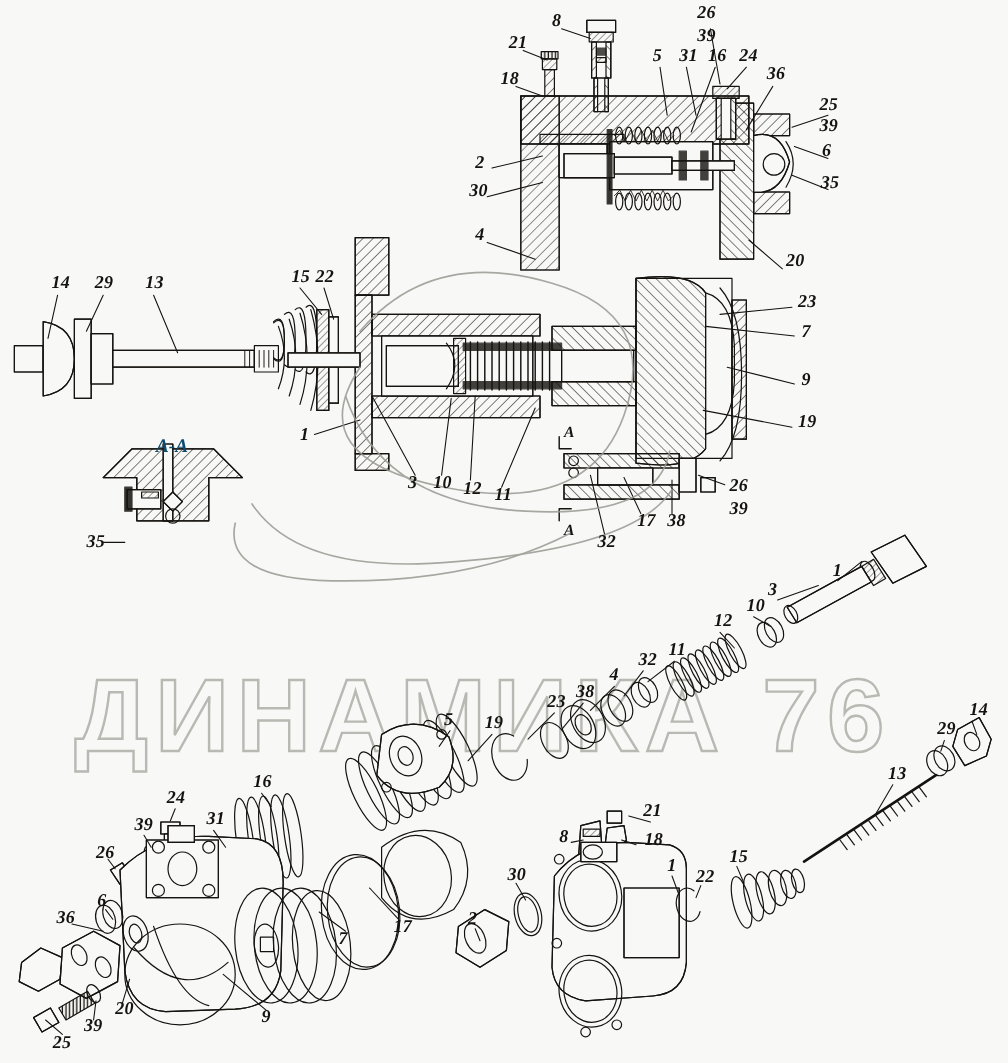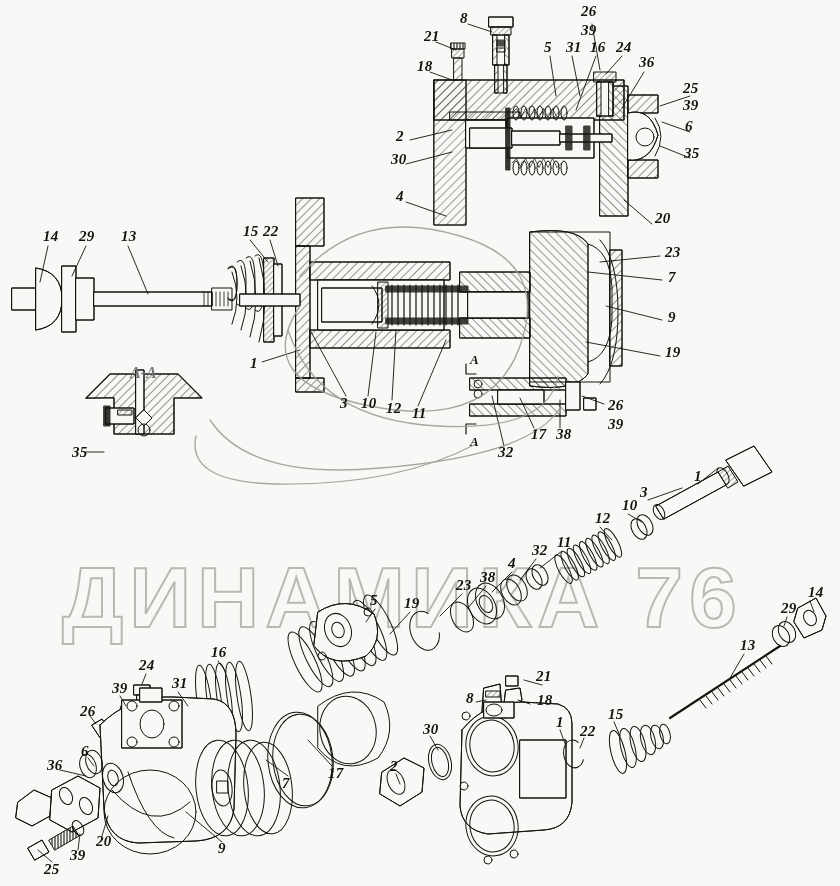--- a/index.html
+++ b/index.html
@@ -32,21 +32,21 @@
     line-height:1;
     white-space:nowrap;
     letter-spacing:.2px;
   }
   .sec-title{
     position:absolute;
     font-family:"Liberation Serif", serif;
     font-style:italic;
     font-weight:700;
     font-size:16px;
-    color:#737373;
+    color:#0c4a6e;
     white-space:nowrap;
   }
   .secmark{
     position:absolute;
     font-family:"Liberation Serif", serif;
     font-style:italic;
     font-weight:700;
     font-size:13px;
     color:#15130f;
   }

